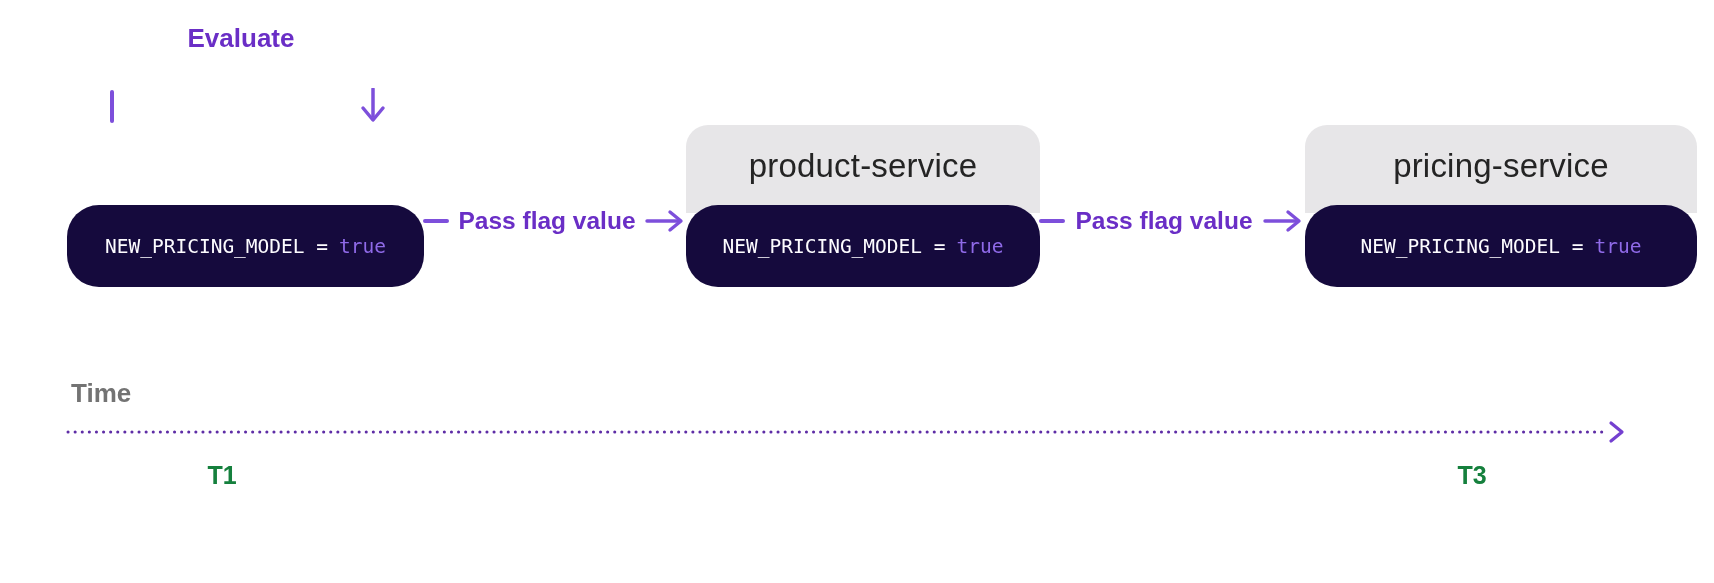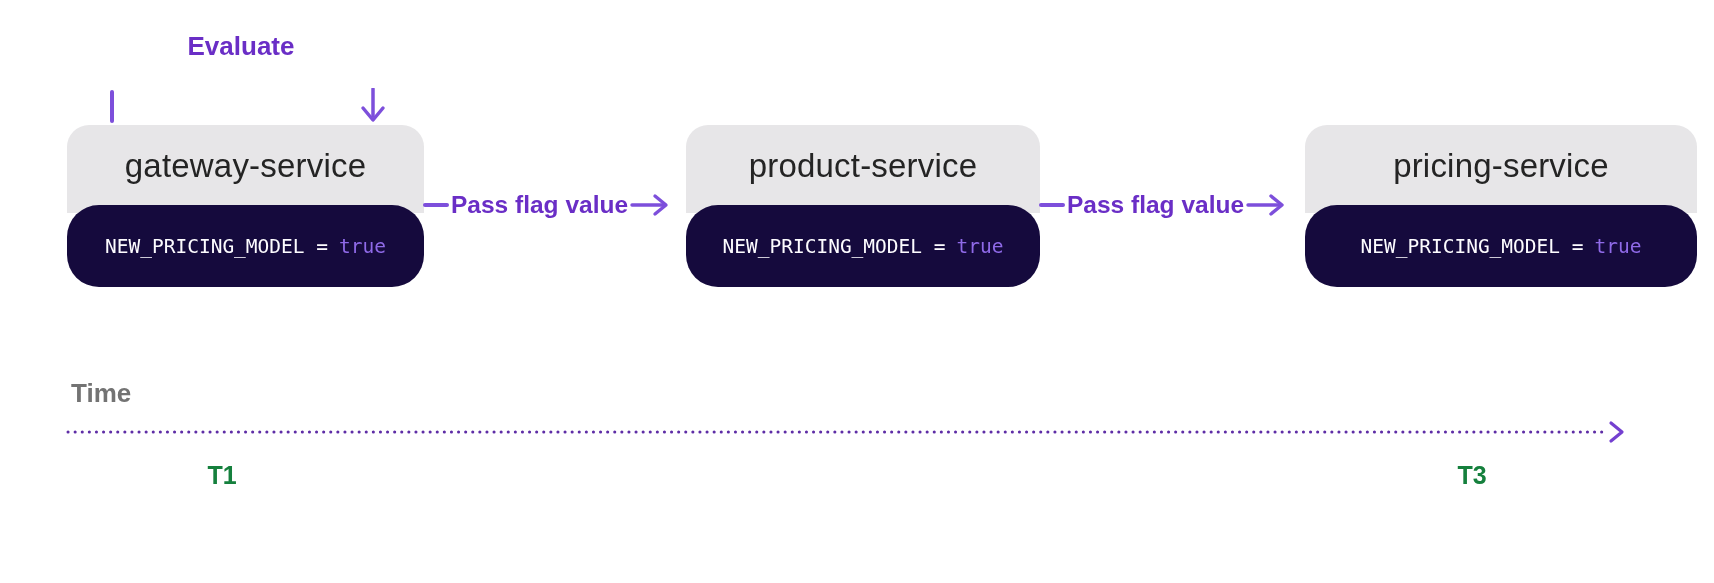--- a/index.html
+++ b/index.html
@@ -16,21 +16,20 @@
 
   
   .annotation {
     position: absolute;
     left: 60px; top: 22px; width: 362px;
     text-align: center;
     color: #6a2ec6;
     font-weight: 700;
     font-size: 26px;
     line-height: 33px;
-    margin-top: 8px;
   }
   .eval-line {
     position: absolute;
     left: 110px; top: 90px;
     width: 4px; height: 33px;
     background: #7d4fdb;
     border-radius: 2px;
   }
   .eval-arrow { position: absolute; left: 359px; top: 88px; }
 
@@ -66,22 +65,22 @@
   }
   .flag-value { color: #8f6ae8; margin-left: 11px; }
 
   .card-1 { left: 67px;  width: 357px; }
   .card-2 { left: 686px; width: 354px; padding-left: 36px; }
   .card-3 { left: 1305px; width: 392px; }
 
   
   .connector {
     position: absolute;
-    top: 186px; height: 38px;
-    display: flex; align-items: center; 
+    top: 202px; height: 38px;
+    display: flex; align-items: center; justify-content: space-between;
   }
   .connector-1 { left: 423px; width: 264px; }
   .connector-2 { left: 1039px; width: 266px; }
   .connector-start {
     width: 26px; height: 4px;
     background: #7d4fdb;
     border-radius: 2px;
     flex: none;
   }
   .connector-label {
@@ -123,23 +122,20 @@
   <div class="annotation">
     <div>Evaluate</div>
   </div>
   <div class="eval-line"></div>
   <svg class="eval-arrow" width="28" height="38" viewBox="0 0 28 38">
     <path d="M14 1 V28" stroke="#7d4fdb" stroke-width="3.5" fill="none" stroke-linecap="round"></path>
     <path d="M4 20 L14 32 L24 20" stroke="#7d4fdb" stroke-width="3.5" fill="none" stroke-linecap="round" stroke-linejoin="round"></path>
   </svg>
 
   <div class="card card-1">
-    <div class="card-header">
-      <div class="service-name">gateway-service</div>
-    </div>
     <div class="card-body">
       <div class="flag-code"><span>NEW_PRICING_MODEL =</span><span class="flag-value">true</span></div>
     </div>
   </div>
 
   <div class="connector connector-1">
     <div class="connector-start"></div>
     <div class="connector-label">Pass flag value</div>
     <svg class="connector-arrow" width="42" height="24" viewBox="0 0 42 24">
       <path d="M2 12 H33" stroke="#7d4fdb" stroke-width="3.4" fill="none" stroke-linecap="round"></path>

